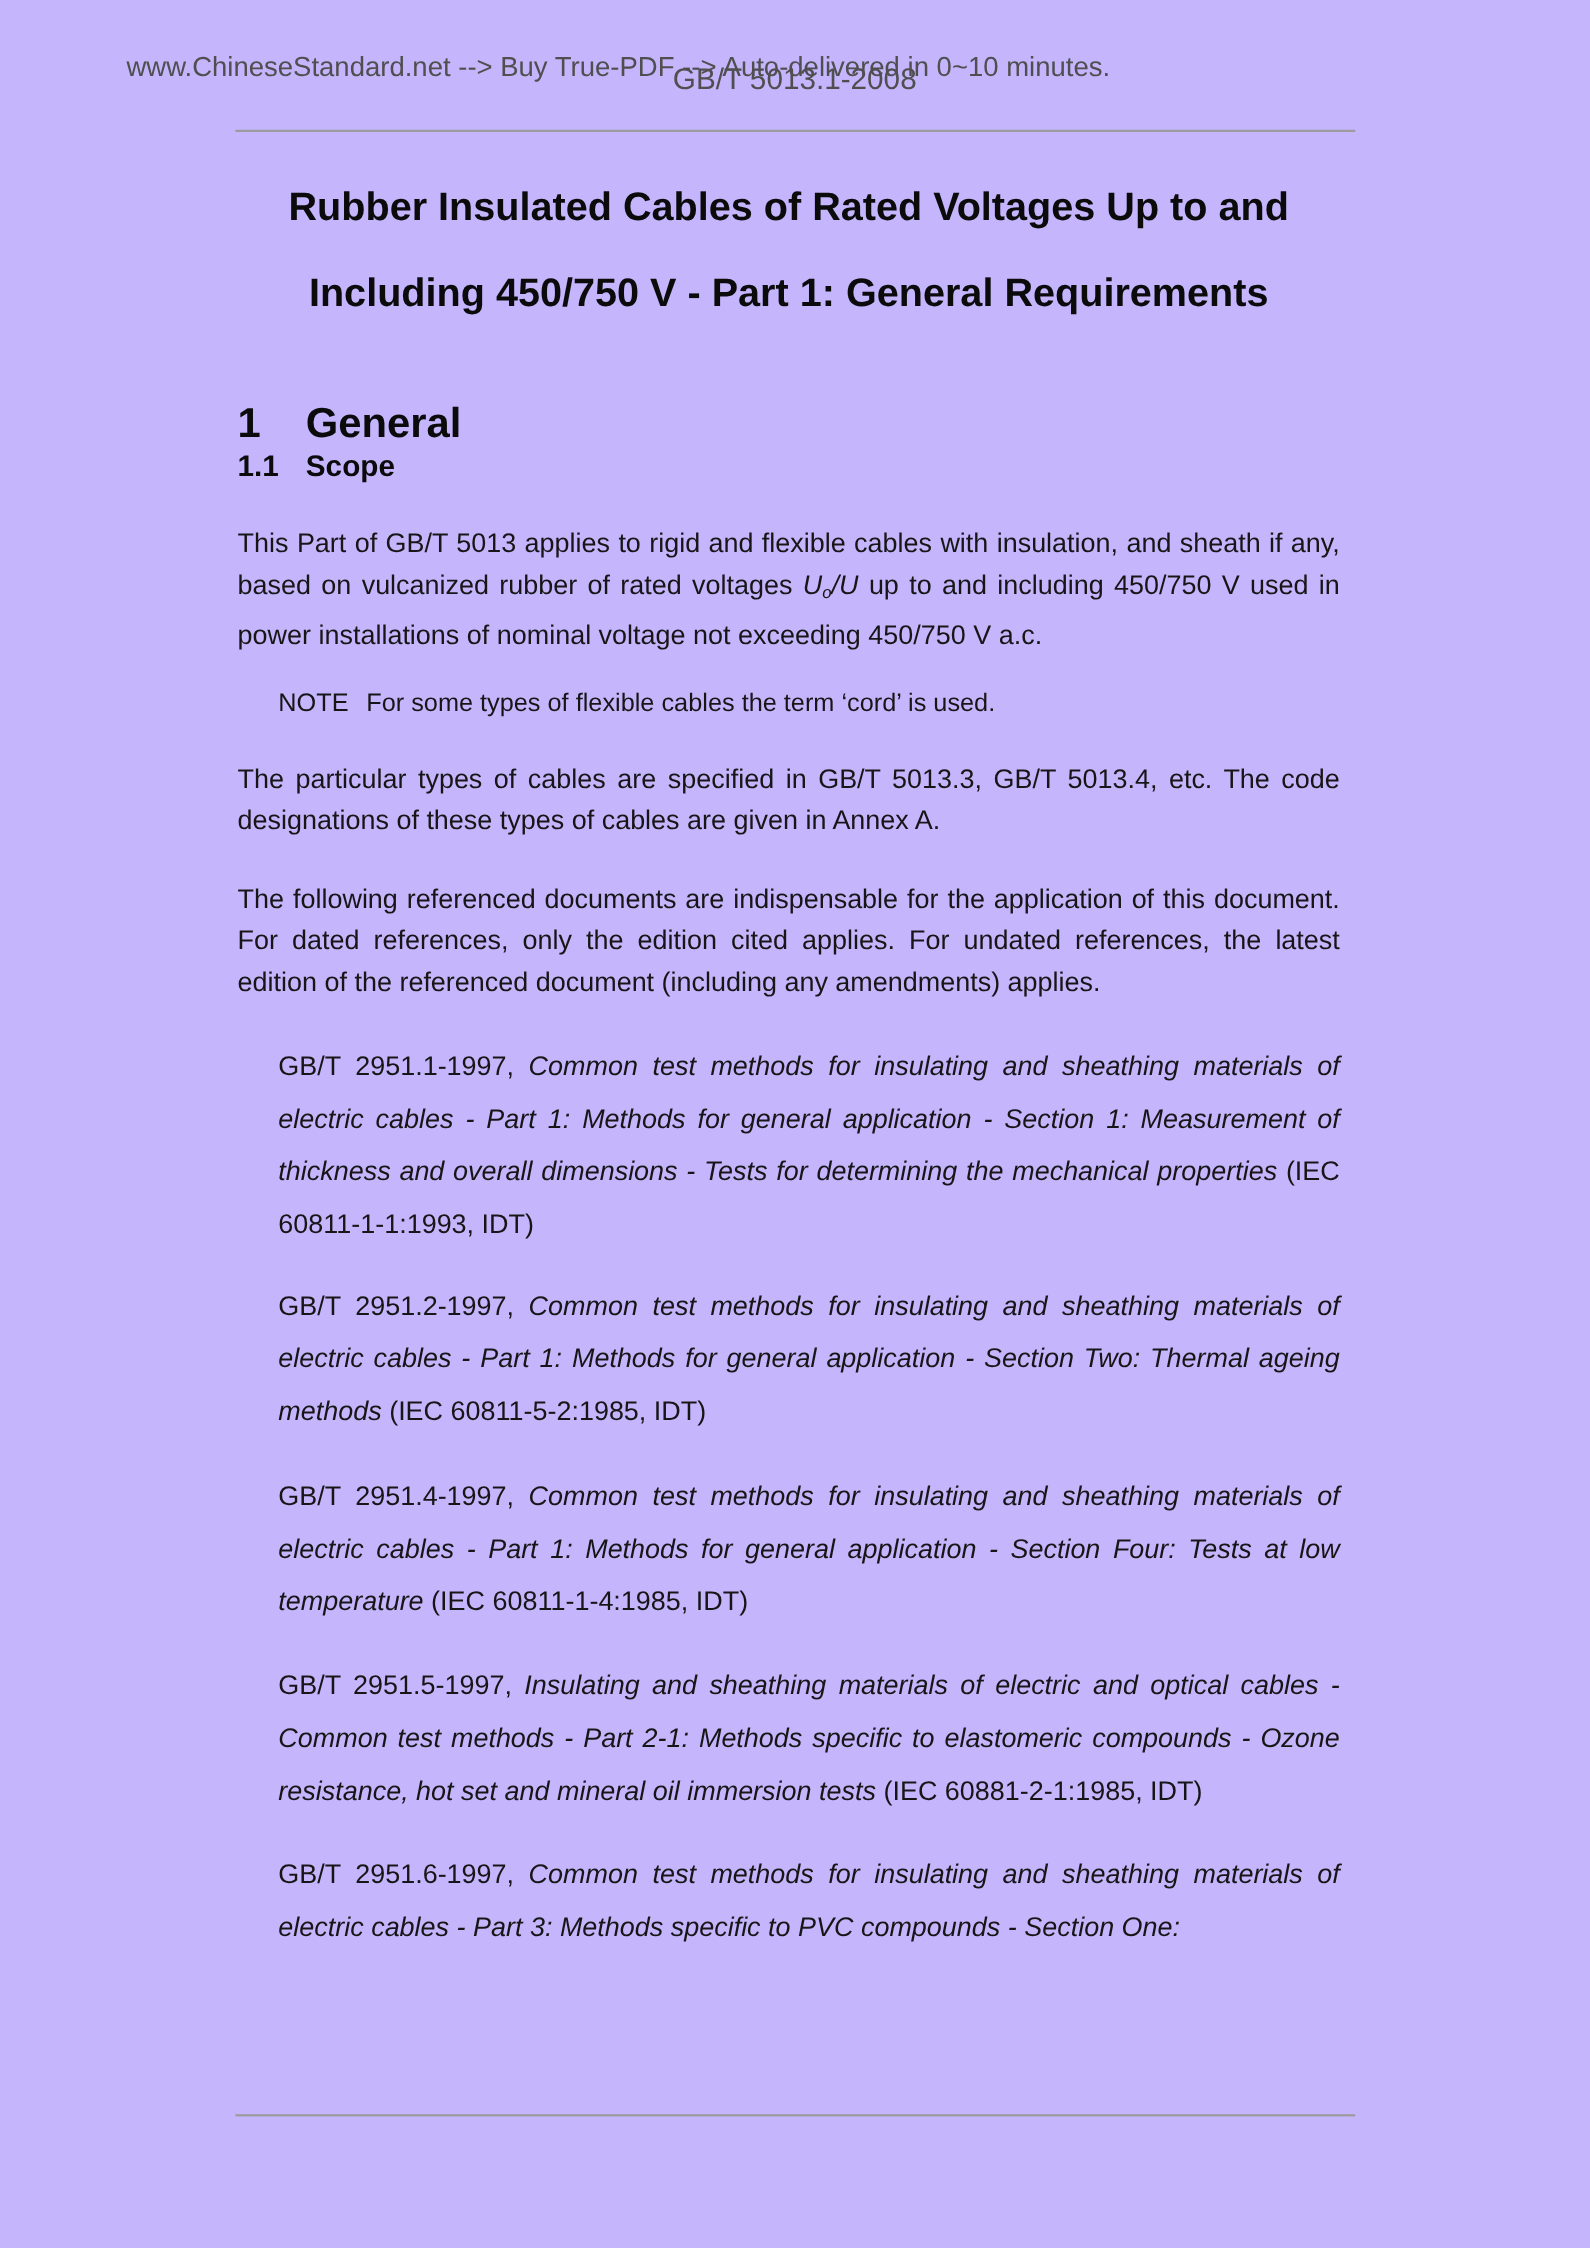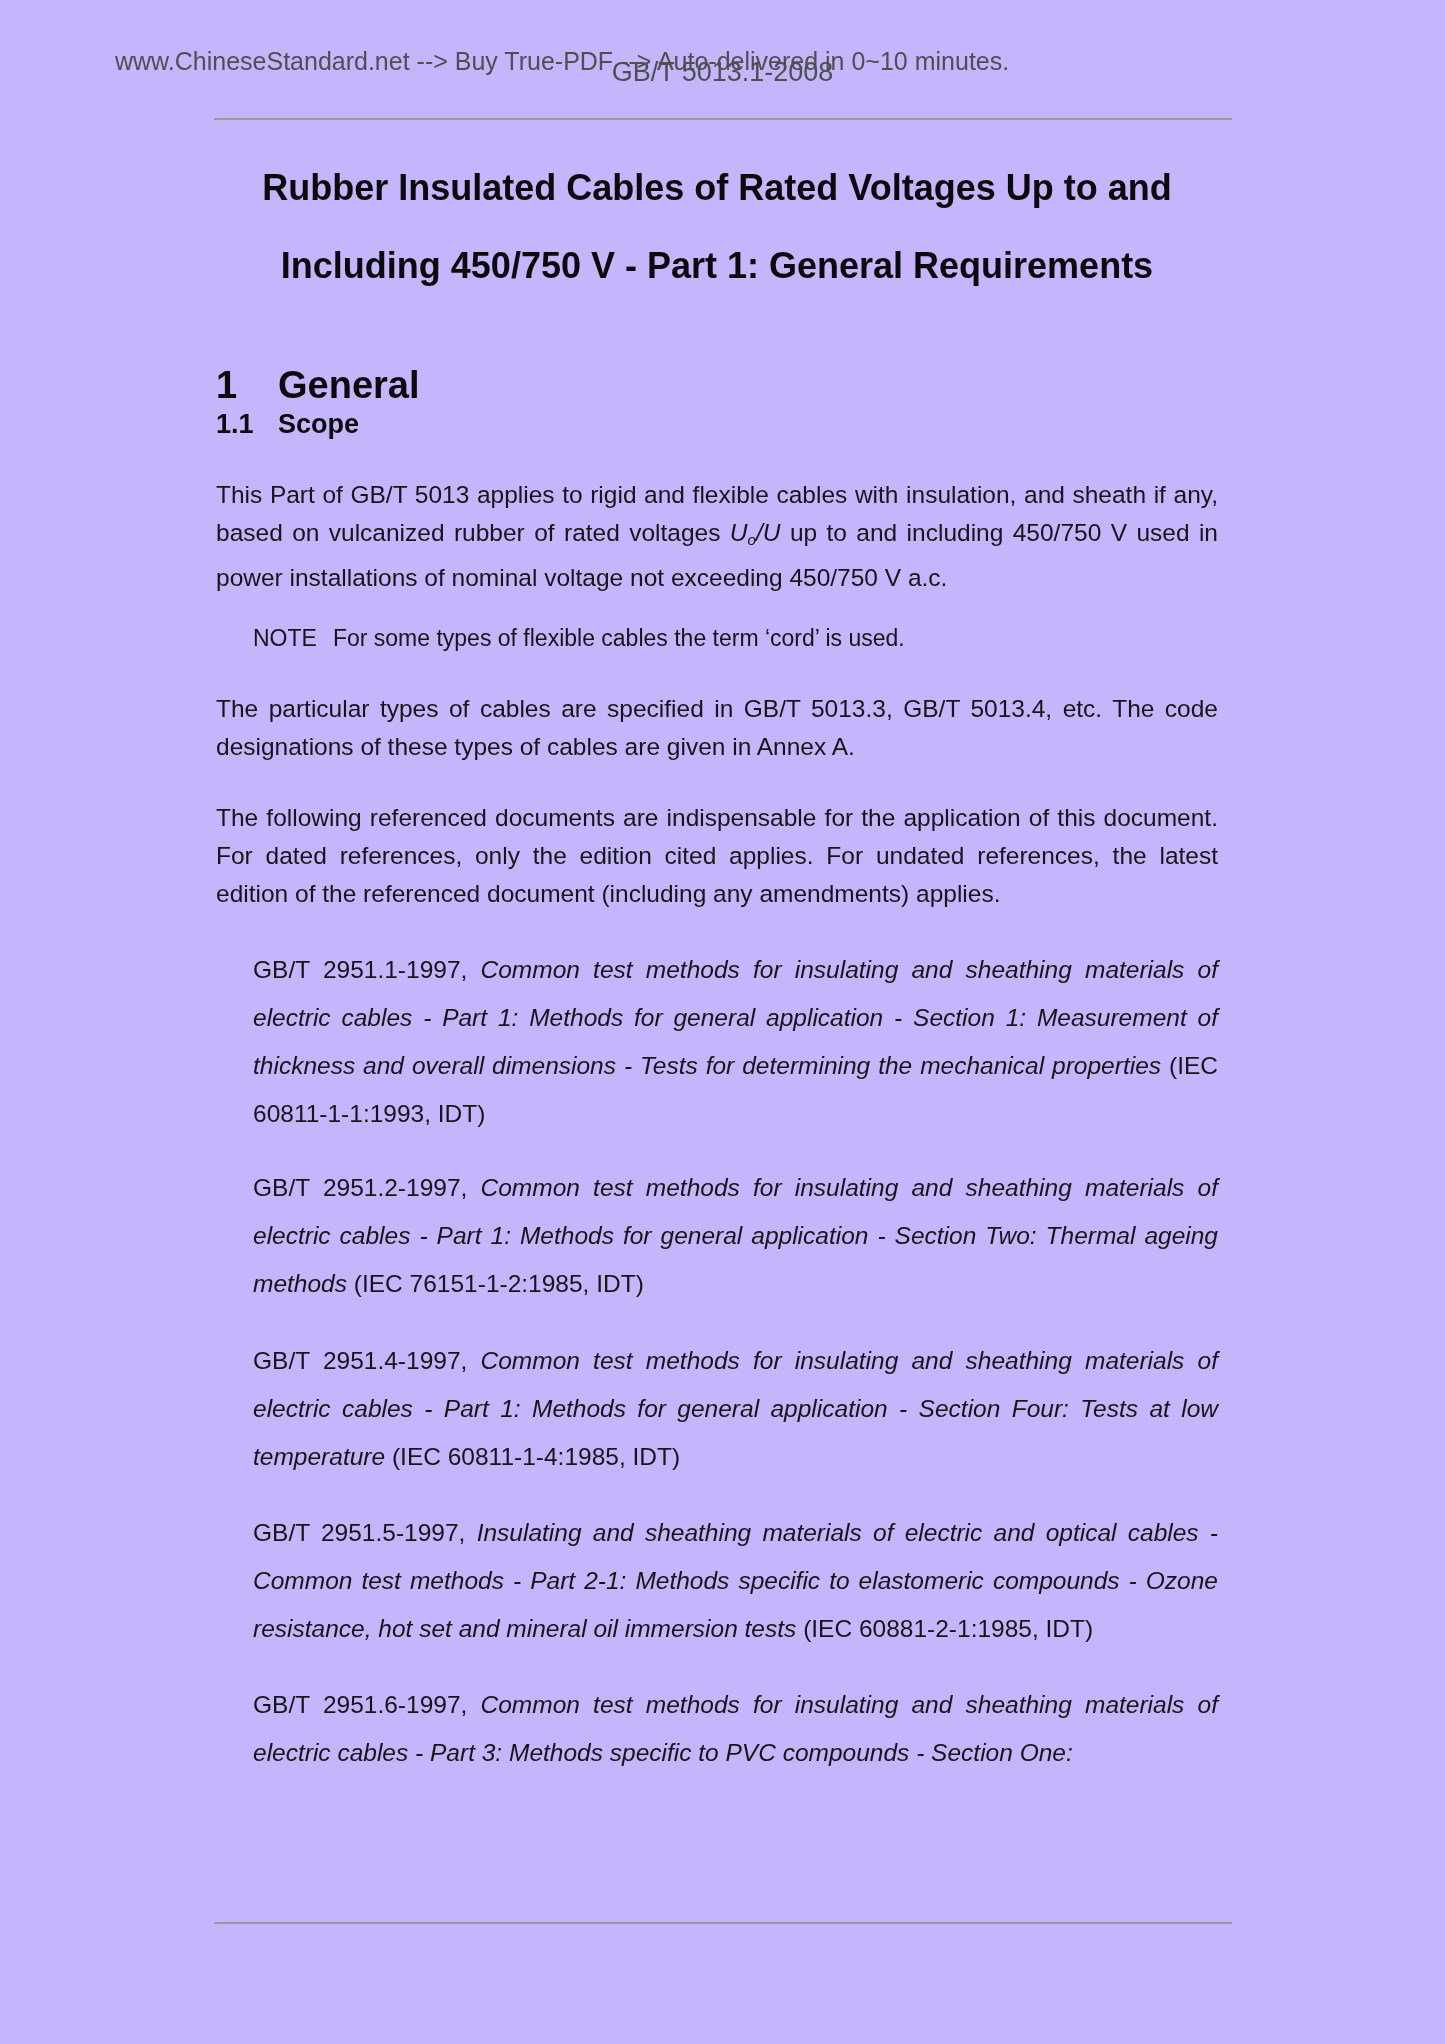--- a/index.html
+++ b/index.html
@@ -110,21 +110,21 @@
     <p class="note"><span class="note-label">NOTE</span><span>For some types of flexible cables the term ‘cord’ is used.</span></p>
 
     <p class="body-p p-scope-2">The particular types of cables are specified in GB/T 5013.3, GB/T 5013.4, etc. The code designations of these types of cables are given in Annex A.</p>
 
 
 
     <p class="body-p p-normative">The following referenced documents are indispensable for the application of this document. For dated references, only the edition cited applies. For undated references, the latest edition of the referenced document (including any amendments) applies.</p>
 
     <p class="ref ref-1"><span>GB/T 2951.1-1997,</span> <i>Common test methods for insulating and sheathing materials of electric cables - Part 1: Methods for general application - Section 1: Measurement of thickness and overall dimensions - Tests for determining the mechanical properties</i> <span>(IEC 60811-1-1:1993, IDT)</span></p>
 
-    <p class="ref ref-2"><span>GB/T 2951.2-1997,</span> <i>Common test methods for insulating and sheathing materials of electric cables - Part 1: Methods for general application - Section Two: Thermal ageing methods</i> <span>(IEC 76151-1-2:1985, IDT)</span></p>
+    <p class="ref ref-2"><span>GB/T 2951.2-1997,</span> <i>Common test methods for insulating and sheathing materials of electric cables - Part 1: Methods for general application - Section Two: Thermal ageing methods</i> <span>(IEC 60811-5-2:1985, IDT)</span></p>
 
     <p class="ref ref-3"><span>GB/T 2951.4-1997,</span> <i>Common test methods for insulating and sheathing materials of electric cables - Part 1: Methods for general application - Section Four: Tests at low temperature</i> <span>(IEC 60811-1-4:1985, IDT)</span></p>
 
     <p class="ref ref-4"><span>GB/T 2951.5-1997,</span> <i>Insulating and sheathing materials of electric and optical cables - Common test methods - Part 2-1: Methods specific to elastomeric compounds - Ozone resistance, hot set and mineral oil immersion tests</i> <span>(IEC 60881-2-1:1985, IDT)</span></p>
 
     <p class="ref ref-5"><span>GB/T 2951.6-1997,</span> <i>Common test methods for insulating and sheathing materials of electric cables - Part 3: Methods specific to PVC compounds - Section One:</i> <span></span></p>
 
   </div>
 
   <div class="rule rule-bottom"></div>

